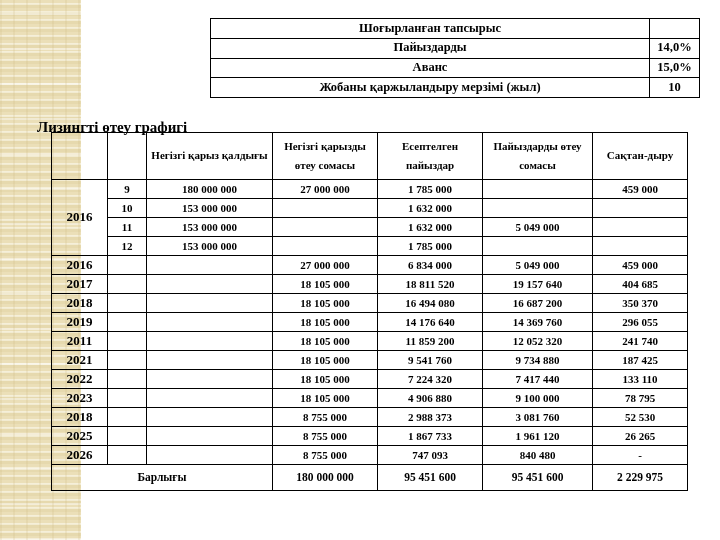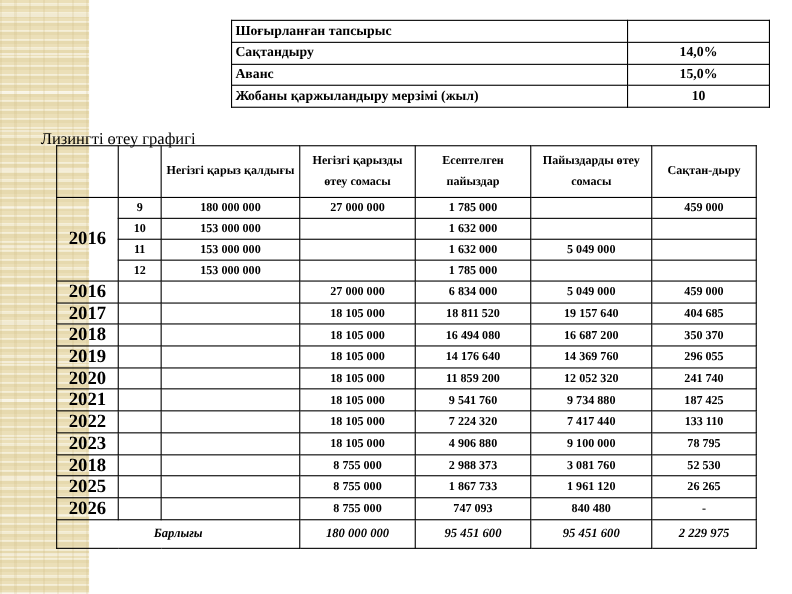--- a/index.html
+++ b/index.html
@@ -23,53 +23,53 @@
   }
   table { border-collapse: collapse; table-layout: fixed; background: transparent; }
   td { border: 1px solid #000; padding: 0 3px; overflow: hidden; }
 
   
   .summary {
     position: absolute; left: 210px; top: 18px; width: 490px;
     border: 1.5px solid #000;
   }
   .summary td { height: 19.8px; font-size: 12.5px; line-height: 1.1; }
-  .summary td.lbl { text-align: left; width: 360px; }
+  .summary td.lbl { text-align: center; width: 439px; }
   .summary td.val { text-align: center; }
 
   
   .title {
     position: absolute; left: 37px; top: 119px;
-    font-size: 15px; font-weight: normal; white-space: nowrap;
+    font-size: 15px; font-weight: bold; white-space: nowrap;
   }
 
   
   .sched {
     position: absolute; left: 51px; top: 132px; width: 637px;
     border: 1.5px solid #000;
   }
   .sched td { text-align: center; font-size: 11px; height: 19px; line-height: 1.1; }
   .sched tr.hdr td { height: 47px; line-height: 1.75; font-size: 11px; vertical-align: middle; }
-  .sched td.yr { font-size: 17px; }
-  .sched tr.total td { height: 26px; font-size: 11.5px; font-style: italic; }
+  .sched td.yr { font-size: 13px; }
+  .sched tr.total td { height: 26px; font-size: 11.5px; }
 </style>
 </head>
 <body>
 
 <div class="slide">
   <div class="strip"></div>
 
   <table class="summary">
     <tbody>
         <tr>
       <td class="lbl">Шоғырланған тапсырыс</td>
       <td class="val"></td>
     </tr>
     <tr>
-      <td class="lbl">Сақтандыру</td>
+      <td class="lbl">Пайыздарды</td>
       <td class="val">14,0%</td>
     </tr>
     <tr>
       <td class="lbl">Аванс</td>
       <td class="val">15,0%</td>
     </tr>
     <tr>
       <td class="lbl">Жобаны қаржыландыру мерзімі (жыл)</td>
       <td class="val">10</td>
     </tr>
@@ -163,21 +163,21 @@
     <tr>
       <td class="yr">2019</td>
       <td></td>
       <td></td>
       <td>18 105 000</td>
       <td>14 176 640</td>
       <td>14 369 760</td>
       <td>296 055</td>
     </tr>
     <tr>
-      <td class="yr">2020</td>
+      <td class="yr">2011</td>
       <td></td>
       <td></td>
       <td>18 105 000</td>
       <td>11 859 200</td>
       <td>12 052 320</td>
       <td>241 740</td>
     </tr>
     <tr>
       <td class="yr">2021</td>
       <td></td>

